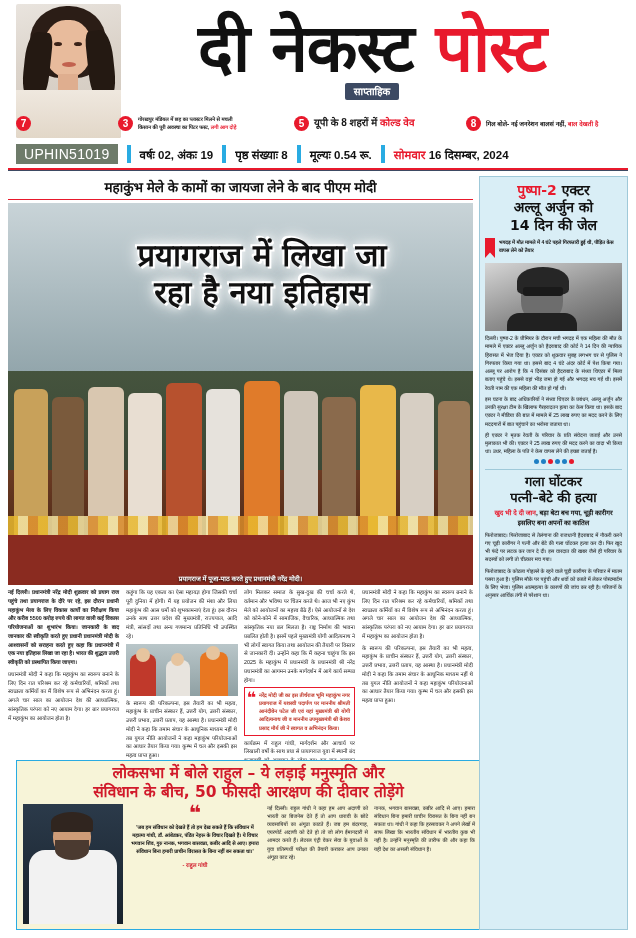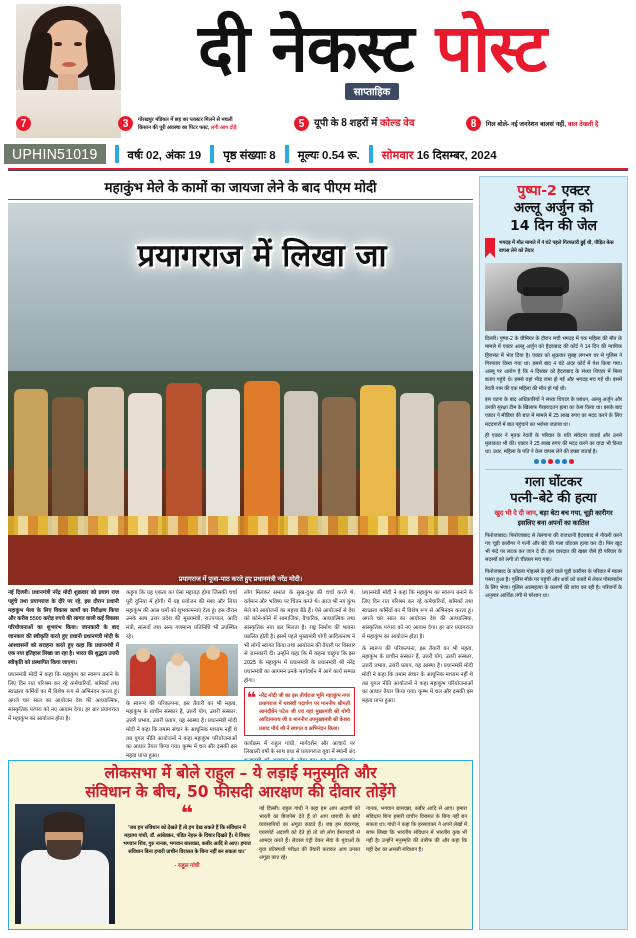--- a/index.html
+++ b/index.html
@@ -68,21 +68,21 @@
   .teaser.t1{width:172px;}
   .teaser.t2{width:168px;}
   .teaser.t3{width:170px;}
   .teaser.t2 .ttext{font-size:10px;}
   .teaser.t3 .ttext{font-size:6.4px;color:#e8192c;}
   .teaser.t3 .ttext .bk{color:#111;}
   .teaser.t2 .ttext .rd{color:#e8192c;}
 
   .infobar{position:absolute;left:0;top:140px;width:636px;height:28px;display:flex;align-items:center;}
   .regno{
-    margin-left:4px;background:#6e7b6a;color:#fff;font-size:14px;font-weight:normal;
+    margin-left:16px;background:#6e7b6a;color:#fff;font-size:14px;font-weight:normal;
     padding:2px 8px;letter-spacing:0.3px;
   }
   .ibar-sep{width:4px;height:18px;background:#29abe2;margin:0 9px;}
   .ibar-item{font-size:11.5px;font-weight:bold;color:#111;white-space:nowrap;}
   .ibar-item .red{color:#e8192c;}
   .rulebar{position:absolute;left:8px;top:168px;width:620px;height:2px;background:#e8192c;}
   .rulebar2{position:absolute;left:8px;top:170px;width:620px;height:1px;background:#3d4a63;}
 
   
   .content{position:absolute;left:8px;top:176px;width:620px;height:754px;display:flex;gap:6px;}
@@ -134,21 +134,21 @@
 
   .redbox{
     border:1px solid #e8192c;background:#fff;padding:3px 4px;margin:1px 0 3px 0;
     font-size:5.2px;line-height:1.55;color:#c0392b;font-weight:bold;position:relative;
   }
   .redbox .quo{position:absolute;left:2px;top:2px;font-size:16px;color:#e8192c;line-height:1;}
   .redbox .txt{padding-left:10px;display:block;}
 
   
   .bottom-block{
-    position:absolute;left:0;bottom:0;width:463px;border:1px solid #29abe2;background:#f7f4d8;
+    position:absolute;left:8px;bottom:0;width:463px;border:1px solid #29abe2;background:#f7f4d8;
     height:168px;overflow:hidden;
   }
   .bb-head{
     padding:3px 6px 2px 6px;text-align:center;
     font-family:"DejaVu Sans","Liberation Sans",sans-serif;
     font-weight:bold;font-size:15.5px;line-height:1.22;color:#d11a2a;
   }
   .bb-body{display:flex;gap:6px;padding:0 6px 4px 6px;}
   .bb-photo{
     flex:0 0 100px;height:120px;position:relative;overflow:hidden;
@@ -291,20 +291,21 @@
           <div class="fig" style="left:314px;width:34px;height:142px;background:#8a6a4c;"></div>
           <div class="fig" style="left:352px;width:36px;height:154px;background:#e8b84a;"></div>
           <div class="fig" style="left:392px;width:34px;height:146px;background:#d7cfc4;"></div>
           <div class="fig" style="left:430px;width:32px;height:138px;background:#9a7a58;"></div>
         </div>
         <div class="lp-flowers"></div>
         <div class="lp-carpet"></div>
 
         <div class="headline-overlay">
           <div>प्रयागराज में लिखा जा</div>
+          <div>रहा है नया इतिहास</div>
         </div>
 
         <div class="photo-caption">प्रयागराज में पूजा-पाठ करते हुए प्रधानमंत्री नरेंद्र मोदी।</div>
       </div>
 
       <div class="story-body">
 
         <div class="sb-col">
           <p class="lead-city">नई दिल्ली। प्रधानमंत्री नरेंद्र मोदी शुक्रवार को प्रयाग राज पहुंचे तथा प्रयागराज के दौरे पर रहे, इस दौरान प्रधानी महाकुंभ मेला के लिए विकास कार्यों का निरीक्षण किया और करीब 5500 करोड़ रुपये की लागत वाली कई विकास परियोजनाओं का शुभारंभ किया। जानकारी के बाद जानकार की स्वीकृति करते हुए प्रधानी प्रधानमंत्री मोदी के आश्वासनों को सराहना करते हुए कहा कि प्रधानमंत्री में एक नया इतिहास लिखा जा रहा है। भारत की शुद्धता उत्तरी स्वीकृति को प्रस्थापित किया जाएगा।</p>
           <p>प्रधानमंत्री मोदी ने कहा कि महाकुंभ का स्वरूप बनाने के लिए दिन रात परिश्रम कर रहे कर्मचारियों, श्रमिकों तथा स्वच्छता कर्मियों का मैं विशेष रूप से अभिनंदन करता हूं। अगले चार साल का आयोजन देश की आध्यात्मिक, सांस्कृतिक परंपरा को नए आयाम देगा। हर बार प्रयागराज में महाकुंभ का आयोजन होता है।</p>

